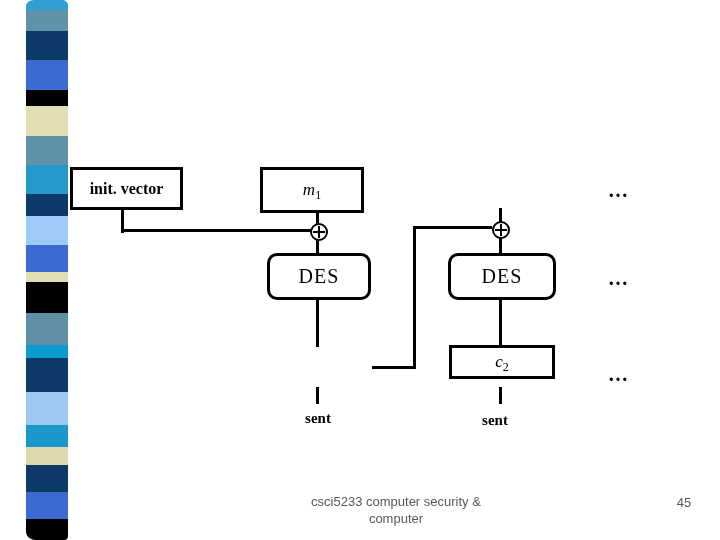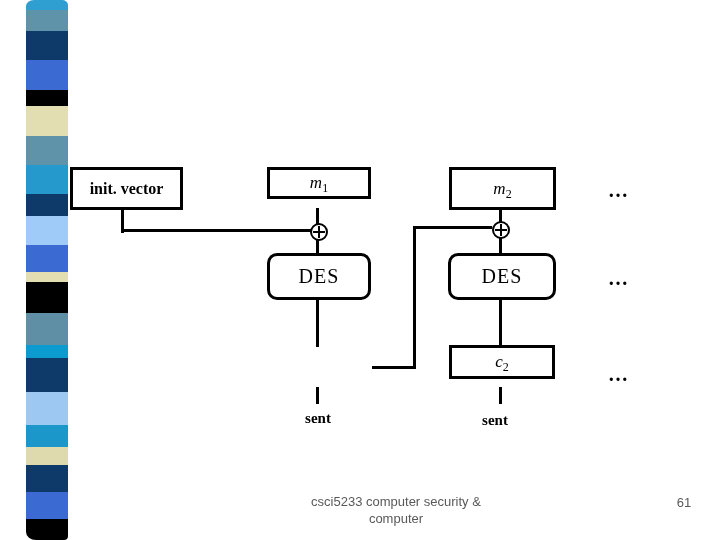--- a/index.html
+++ b/index.html
@@ -162,25 +162,22 @@
   <div class="line" style="left:499px; top:299px; width:3px; height:47px;"></div>
   <div class="line" style="left:499px; top:387px; width:3px; height:17px;"></div>
 
   <div class="line" style="left:372px; top:366px; width:44px; height:3px;"></div>
   <div class="line" style="left:413px; top:226px; width:3px; height:143px;"></div>
   <div class="line" style="left:413px; top:226px; width:79px; height:3px;"></div>
 
   <div class="box" style="left:70px; top:167px; width:113px; height:43px;">
     <span class="iv-label">init. vector</span>
   </div>
-  <div class="box" style="left:267px; top:167px; width:104px; height:32px;">
+  <div class="box" style="left:260px; top:167px; width:104px; height:46px;">
     <span><i>m</i><sub>1</sub></span>
-  </div>
-  <div class="box" style="left:449px; top:167px; width:107px; height:43px;">
-    <span><i>m</i><sub>2</sub></span>
   </div>
   <div class="dots" style="top:178px;">…</div>
 
   <div class="xor" style="left:310px; top:223px;"></div>
   <div class="xor" style="left:492px; top:221px;"></div>
 
   <div class="box rounded" style="left:267px; top:253px; width:104px; height:47px;">
     <span>DES</span>
   </div>
   <div class="box rounded" style="left:448px; top:253px; width:108px; height:47px;">
@@ -193,15 +190,15 @@
   </div>
   <div class="dots" style="top:362px;">…</div>
 
   <div class="sent" style="left:288px; top:410px;">sent</div>
   <div class="sent" style="left:465px; top:412px;">sent</div>
 
   <div class="footer">
     <div>csci5233 computer security &amp;</div>
     <div>computer</div>
   </div>
-  <div class="pagenum">61</div>
+  <div class="pagenum">45</div>
 
 </div>
 
 </body></html>

